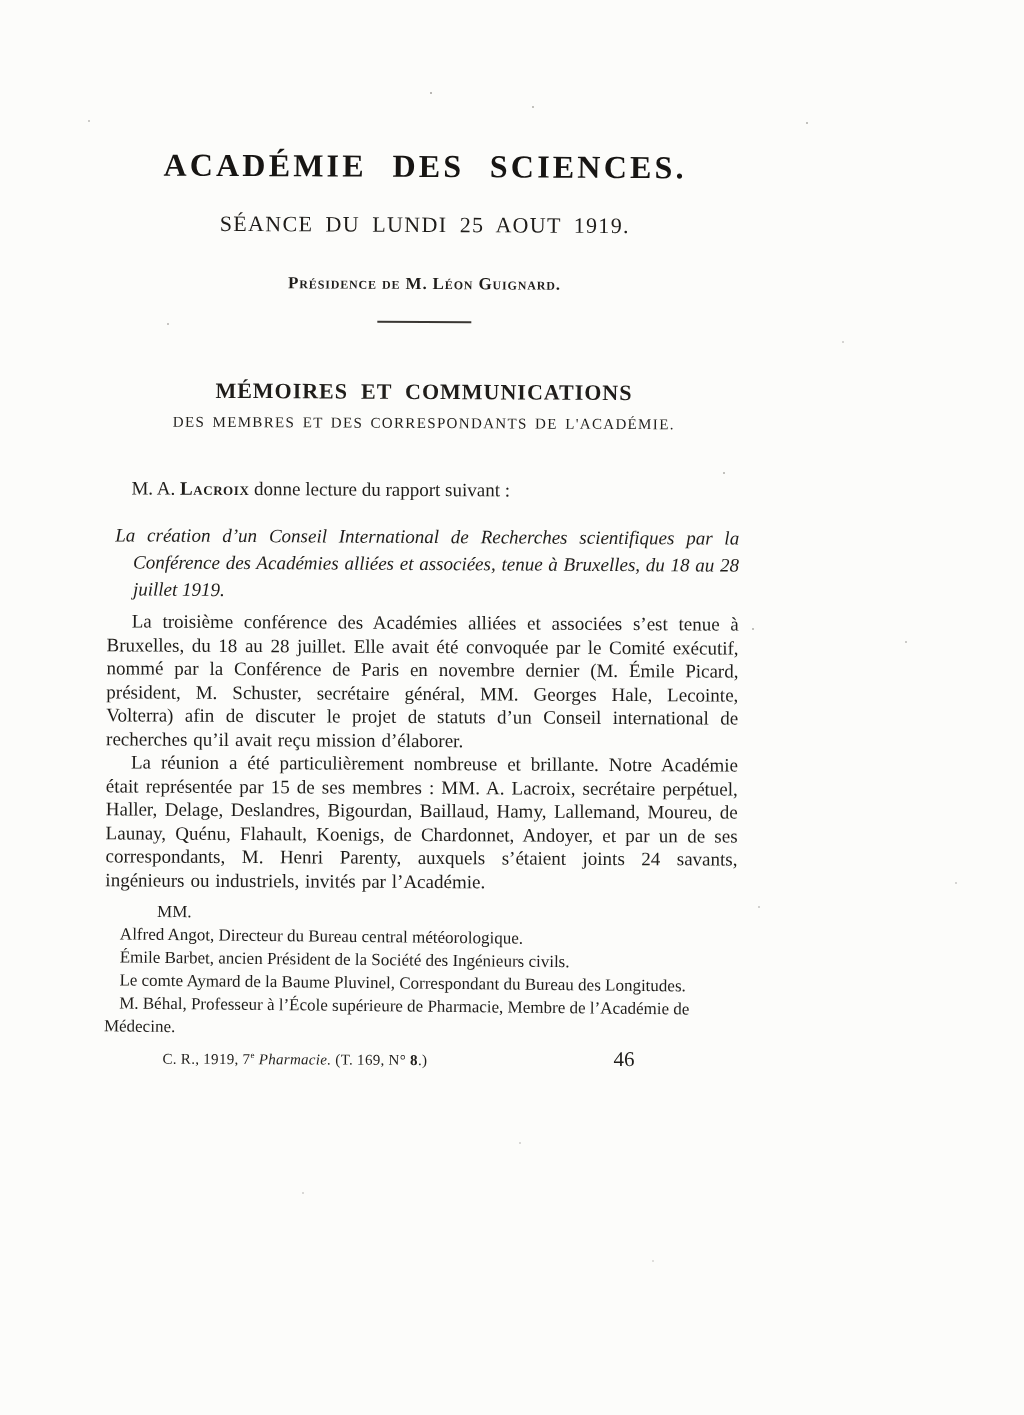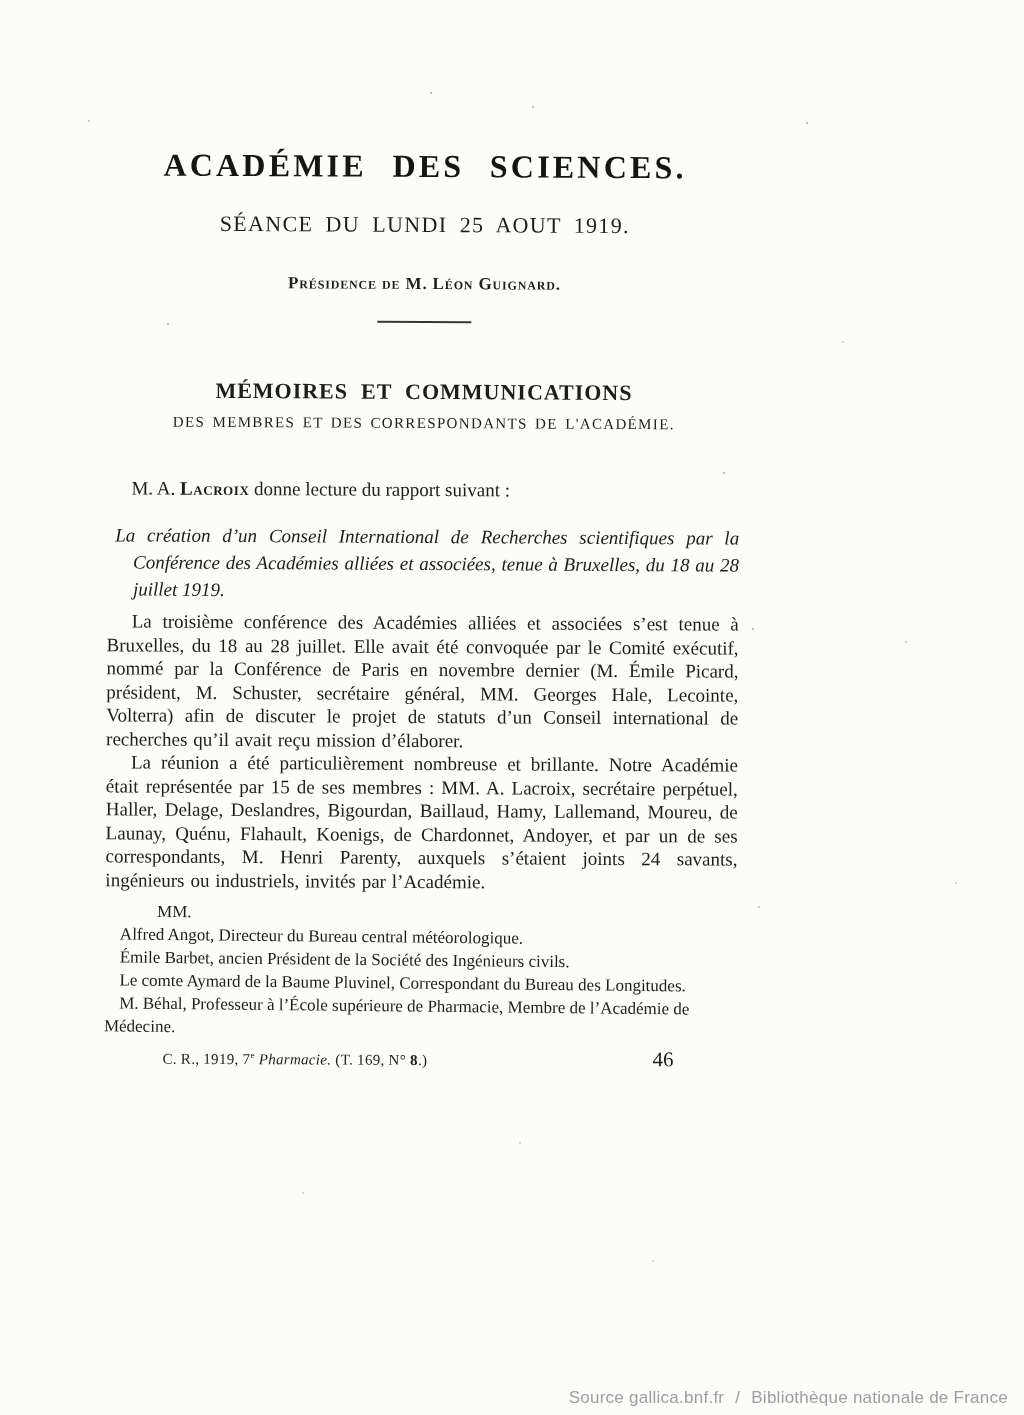--- a/index.html
+++ b/index.html
@@ -83,21 +83,21 @@
   .footnote-row {
     display:flex; align-items:baseline; margin-top:7px;
   }
   .volume-footnote {
     margin-left:58px; font-size:15px; letter-spacing:0.02em; white-space:nowrap;
   }
   .volume-footnote .sup { font-size:0.6em; vertical-align:super; }
   .volume-footnote .it { font-style:italic; }
   .volume-footnote .b { font-weight:bold; }
   .page-number {
-    margin-left:auto; margin-right:63px; font-size:21px;
+    margin-left:auto; margin-right:102px; font-size:21px;
   }
 
   .gallica-credit {
     position:absolute; right:16px; bottom:7px;
     font-family:"Liberation Sans", sans-serif;
     font-size:17px; color:#9d9d9d; letter-spacing:0.015em;
     display:flex; align-items:baseline;
   }
   .gallica-credit .sep { margin:0 11px; }
 
@@ -158,19 +158,14 @@
       <p class="attendee-item">M. Béhal, Professeur à l’École supérieure de Pharmacie, Membre de l’Académie de Médecine.</p>
     </div>
 
     <div class="footnote-row">
       <div class="volume-footnote"><span>C. R., 1919, 7</span><span class="sup">e</span><span class="it"> Pharmacie. </span><span>(T. 169, N° </span><span class="b">8</span><span>.)</span></div>
       <div class="page-number">46</div>
     </div>
 
   </div>
 
-  <div class="gallica-credit">
-    <span>Source gallica.bnf.fr</span>
-    <span class="sep">/</span>
-    <span>Bibliothèque nationale de France</span>
-  </div>
 
 </div>
 
 </body></html>

